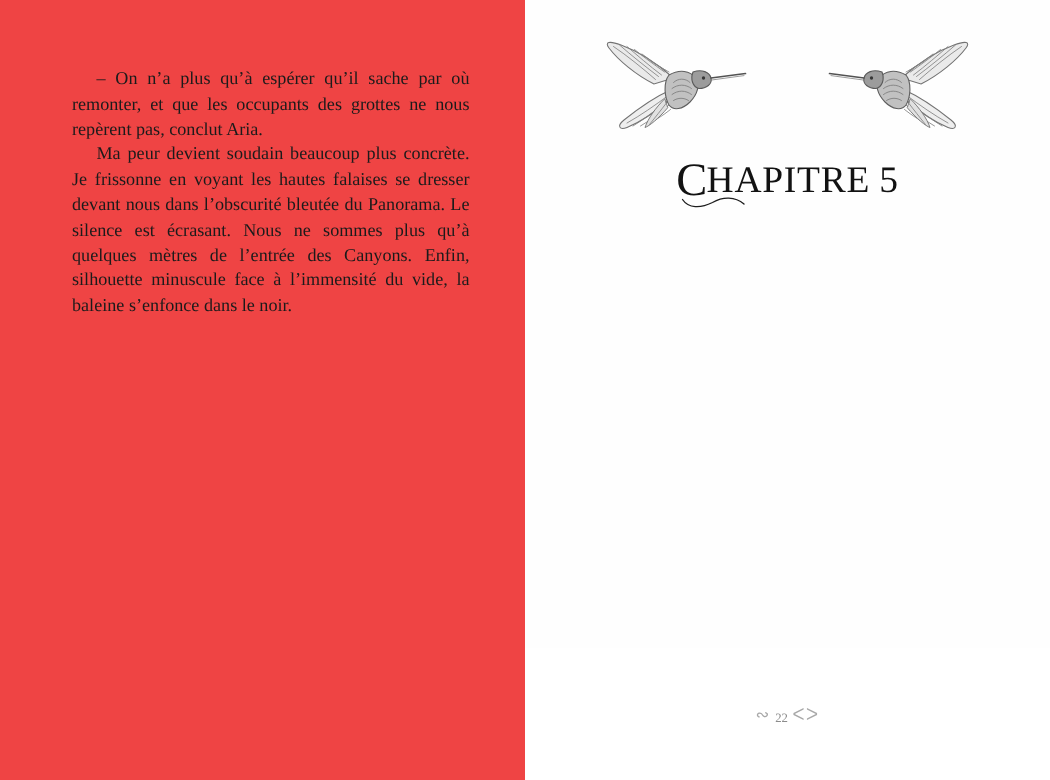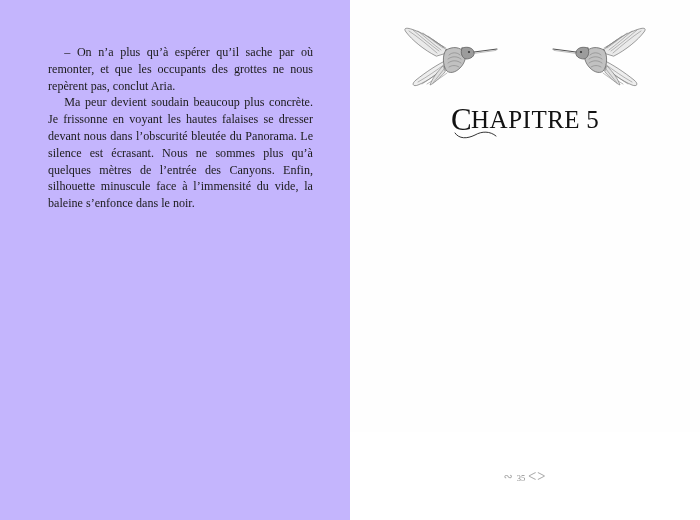--- a/index.html
+++ b/index.html
@@ -23,21 +23,21 @@
     background: #ffffff;
   }
 
   
   .page-verso {
     position: absolute;
     left: 0;
     top: 0;
     width: 350px;
     height: 520px;
-    background: #c4b5fd;
+    background: #ef4444;
   }
 
   .verso-textblock {
     position: absolute;
     left: 48px;
     top: 44px;
     width: 265px;
   }
 
   
@@ -238,17 +238,17 @@
         <span class="title-flourish">
           <svg viewBox="0 0 46 12" xmlns="http://www.w3.org/2000/svg">
             <path d="M2 5 C6 11 14 11 22 7 C29 3 37 3 43 8" fill="none" stroke="#1d1d1d" stroke-width="0.9" stroke-linecap="round"></path>
           </svg>
         </span>
       </div>
 
     </div>
 
     <div class="folio">
-      <span class="orn">∾</span><span class="folio-num">35</span><span class="orn">ᐸᐳ</span>
+      <span class="orn">∾</span><span class="folio-num">22</span><span class="orn">ᐸᐳ</span>
     </div>
 
   </div>
 </div>
 
 </body></html>

